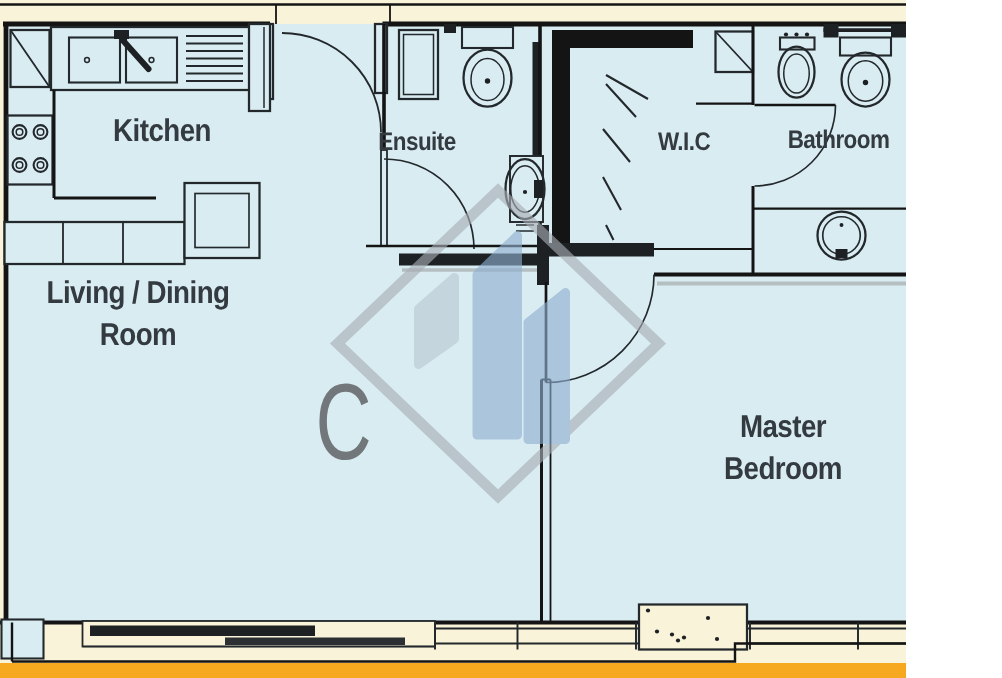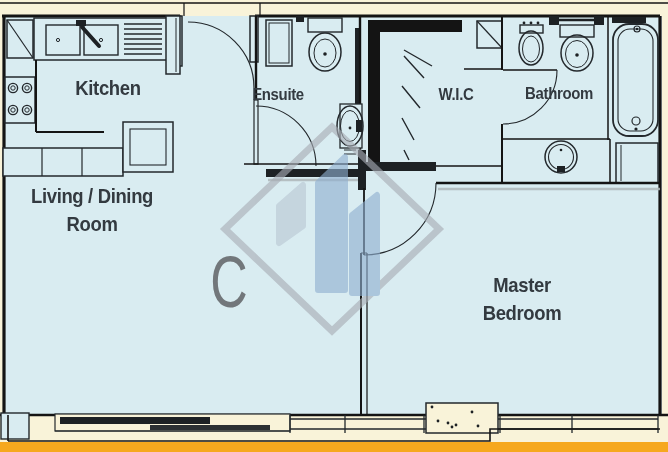--- a/index.html
+++ b/index.html
@@ -1,16 +1,16 @@
 <!DOCTYPE html>
 <html style="--floor: #d9ecf1; --outside-band: #f9f3d9; --accent-bar: #f6a81e; --wall: #141414; --label-text: #333a40; --unit-marker-text: #72777b; --watermark-outline: #a8adb5; --watermark-blue: #8fafd0; --watermark-light: #b9c7d3;"><head>
 <meta charset="utf-8">
 <style>
   html,body{margin:0;padding:0;}
-  #plan{position:relative;width:668px;height:452px;overflow:hidden;
+  #plan{position:relative;width:604px;height:452px;overflow:hidden;
         background:var(--outside-band,#f9f3d9);
         font-family:"Liberation Sans", sans-serif;}
   #plan svg{position:absolute;left:0;top:0;}
   .lbl{position:absolute;transform:translate(-50%,-50%) scaleX(.88);
        color:var(--label-text,#333a40);font-size:21px;font-weight:700;
        letter-spacing:-0.4px;white-space:nowrap;text-align:center;line-height:1.32;}
   .lbl.small{font-size:17px;}
   .unit-marker{position:absolute;transform:translate(-50%,-50%) scaleX(.72);
        color:var(--unit-marker-text,#72777b);font-size:72px;font-weight:400;}
   

